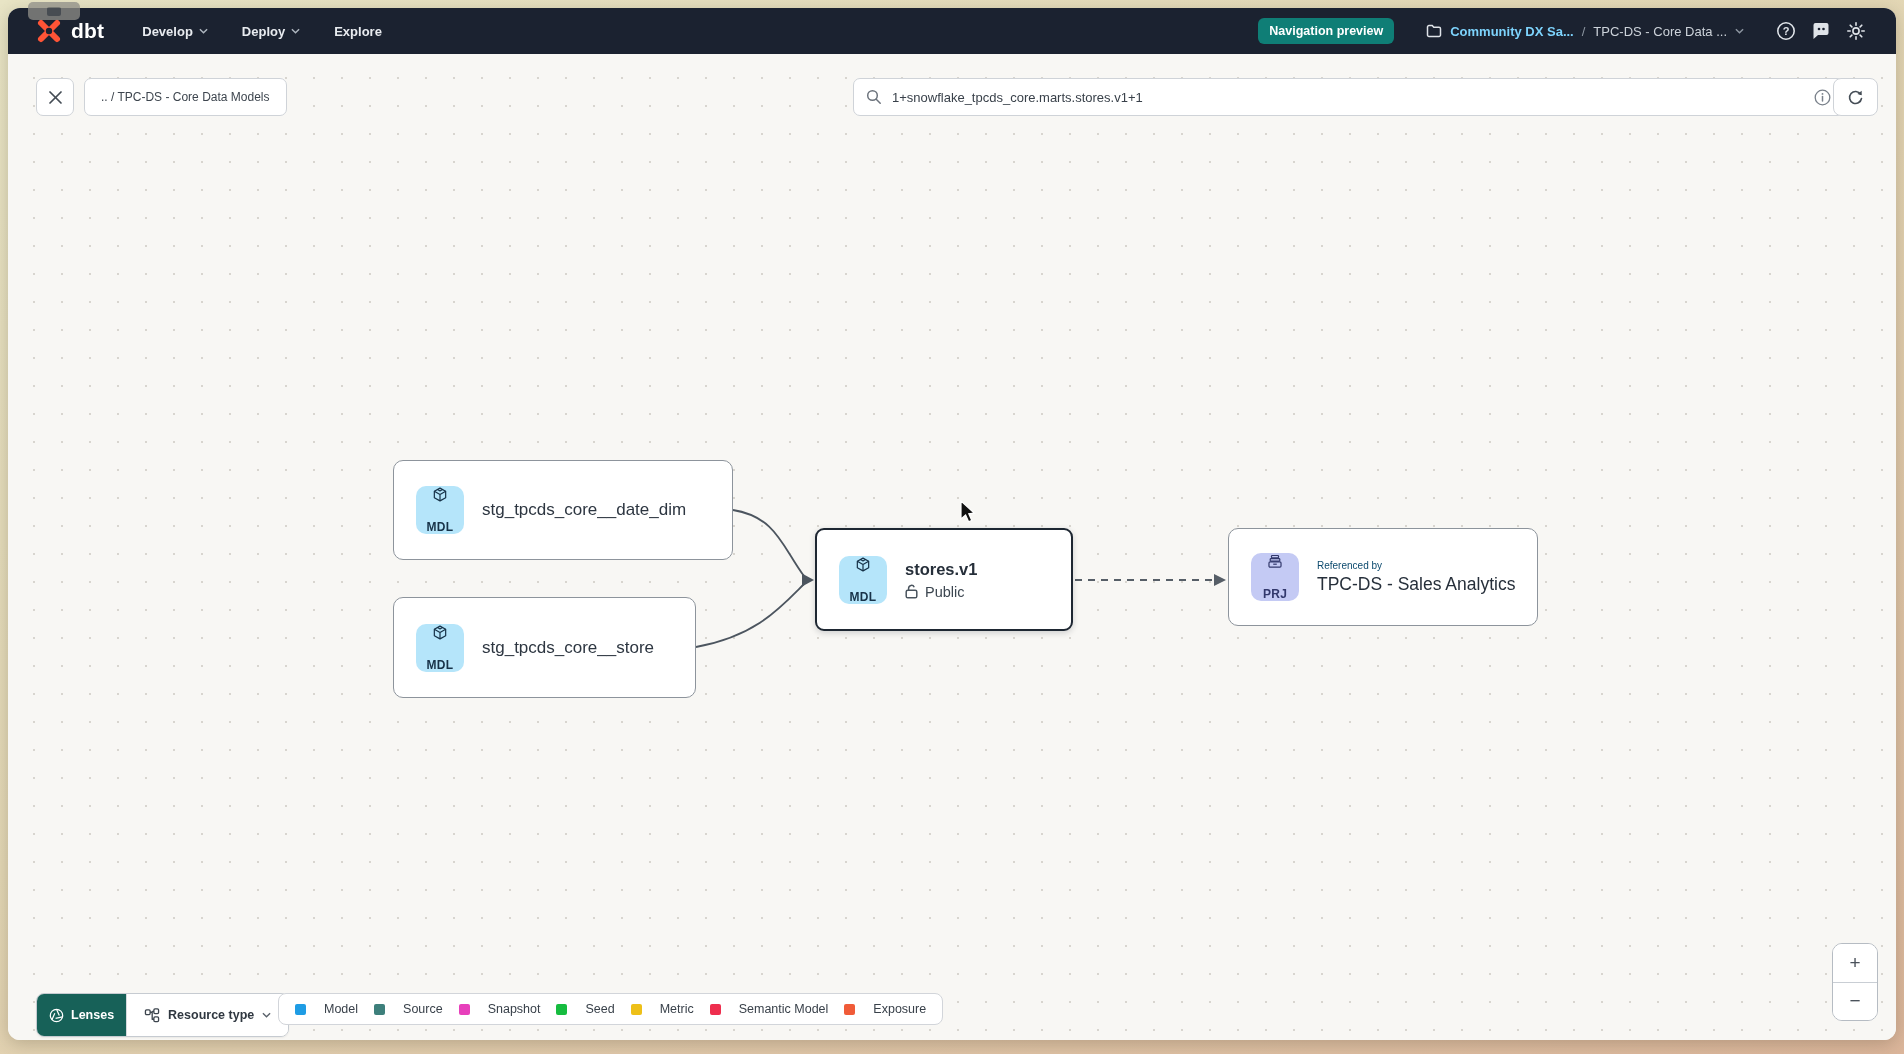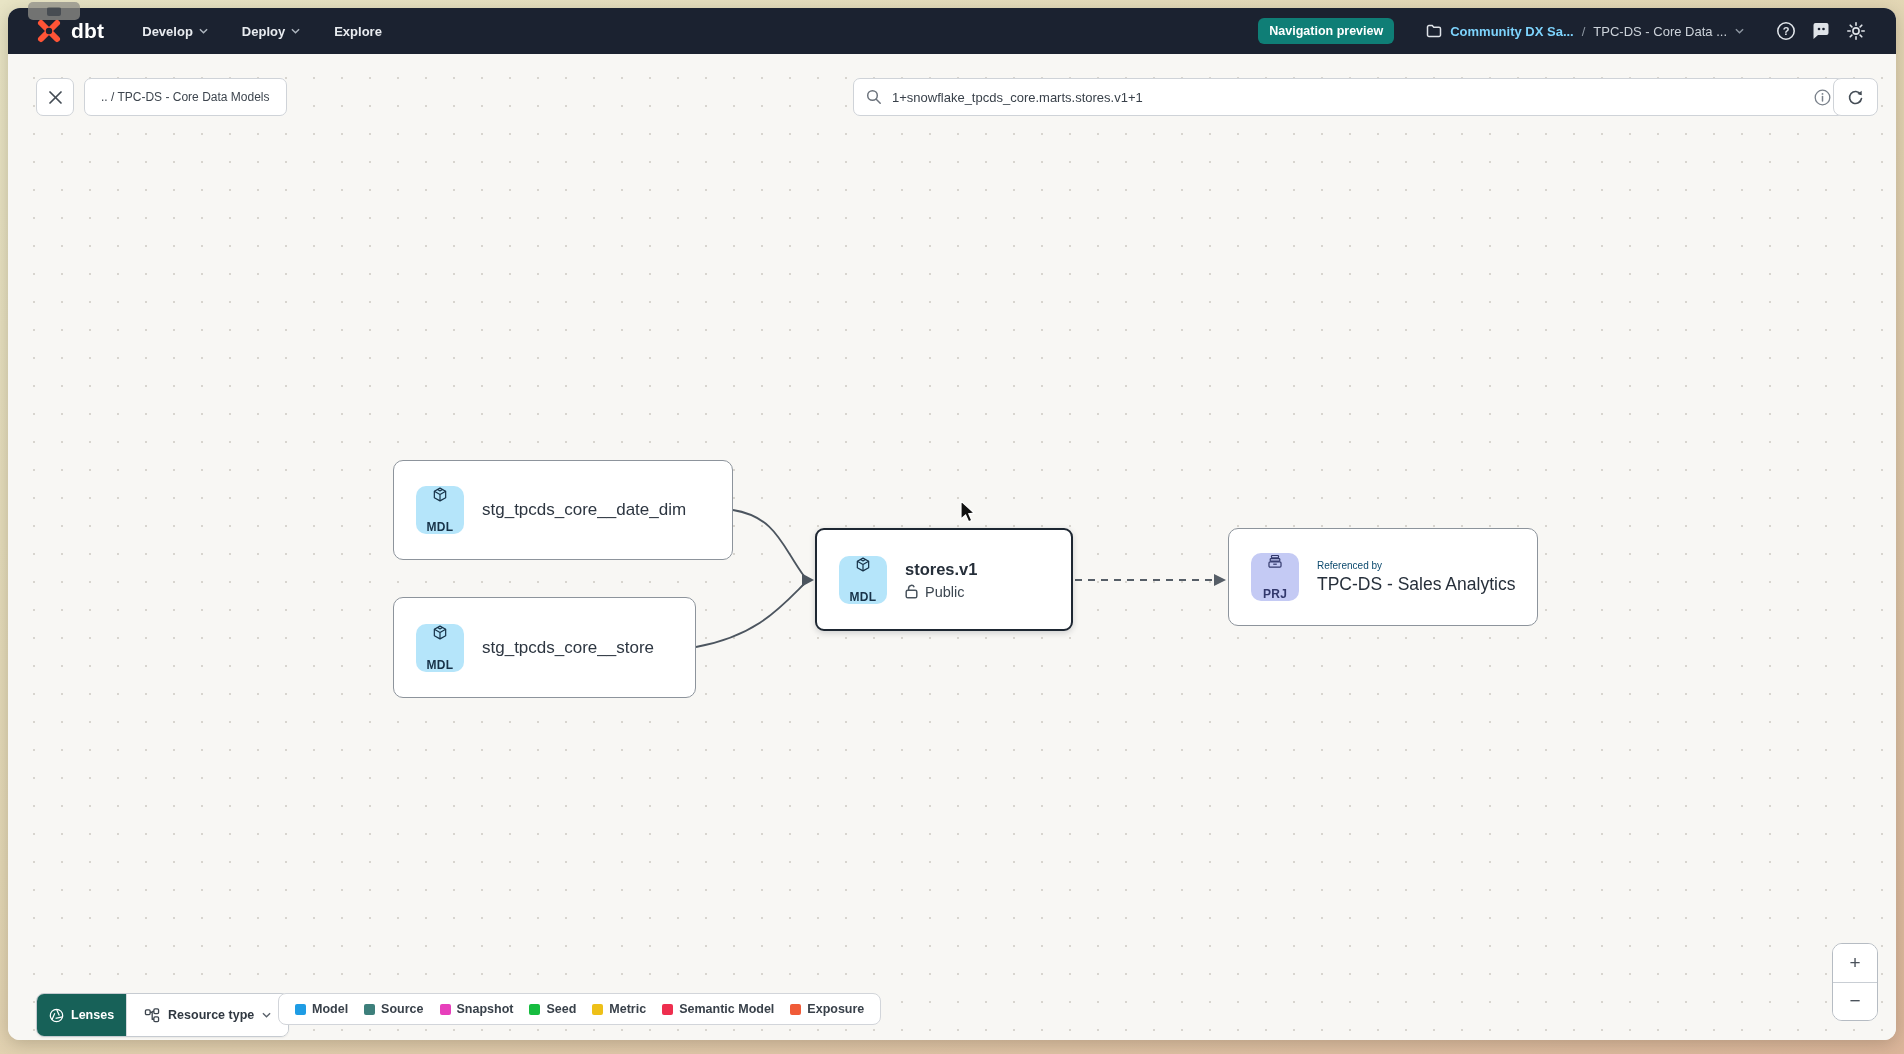--- a/index.html
+++ b/index.html
@@ -108,21 +108,21 @@
   }
   .seg-resource {
     background:#fff; color:#2f3740; display:flex; align-items:center; gap:8px;
     padding:0 17px; font-size:12.5px; font-weight:bold; border-left:1px solid #d6dade;
   }
   .legend {
     position:absolute; left:270px; top:939px; height:32px; background:#fff;
     border:1px solid #d2d5da; border-radius:8px; display:flex; align-items:center;
     gap:16px; padding:0 16px;
   }
-  .legend-item { display:flex; align-items:center; gap:6px; font-size:12.5px; font-weight:bold; color:#39414a; white-space:nowrap; }
+  .legend-item { display:flex; align-items:center; gap:18px; font-size:12.5px; font-weight:normal; color:#39414a; white-space:nowrap; }
   .legend-item .swatch { width:11px; height:11px; border-radius:2px; display:inline-block; }
 
   
   .zoomctl {
     position:absolute; left:1824px; top:889px; width:46px; height:78px;
     background:#fff; border:1px solid #b6bcc3; border-radius:10px; overflow:hidden;
     display:flex; flex-direction:column;
   }
   .zoomctl button {
     flex:1; background:#fff; border:none; font-size:19px; color:#4a525b; cursor:pointer;

